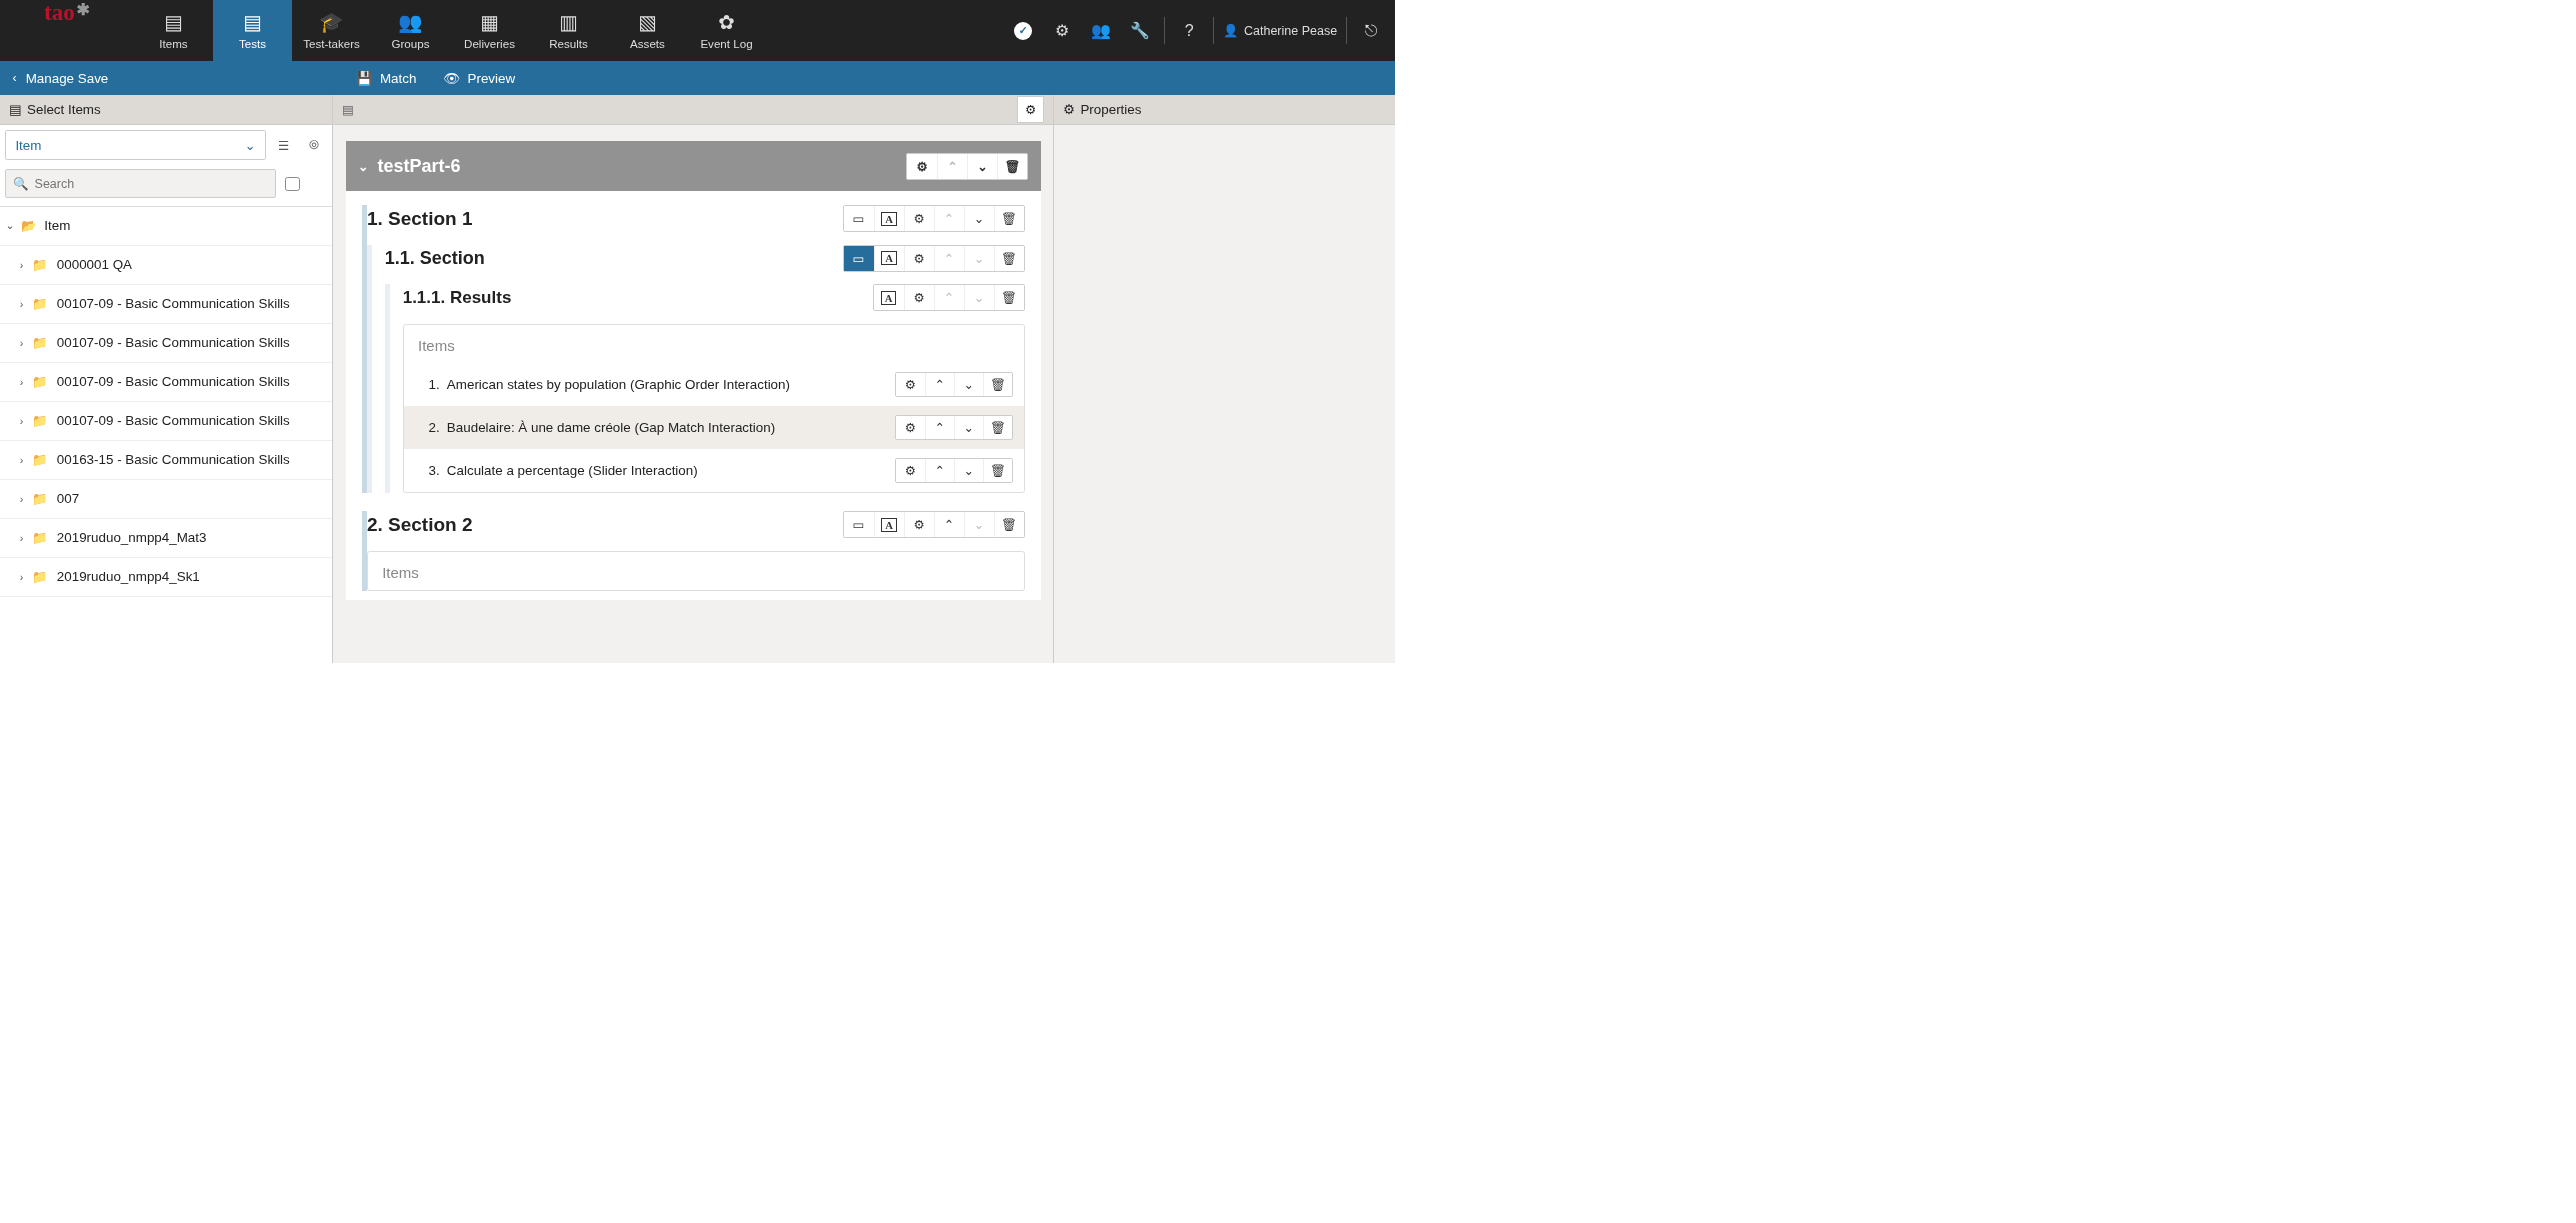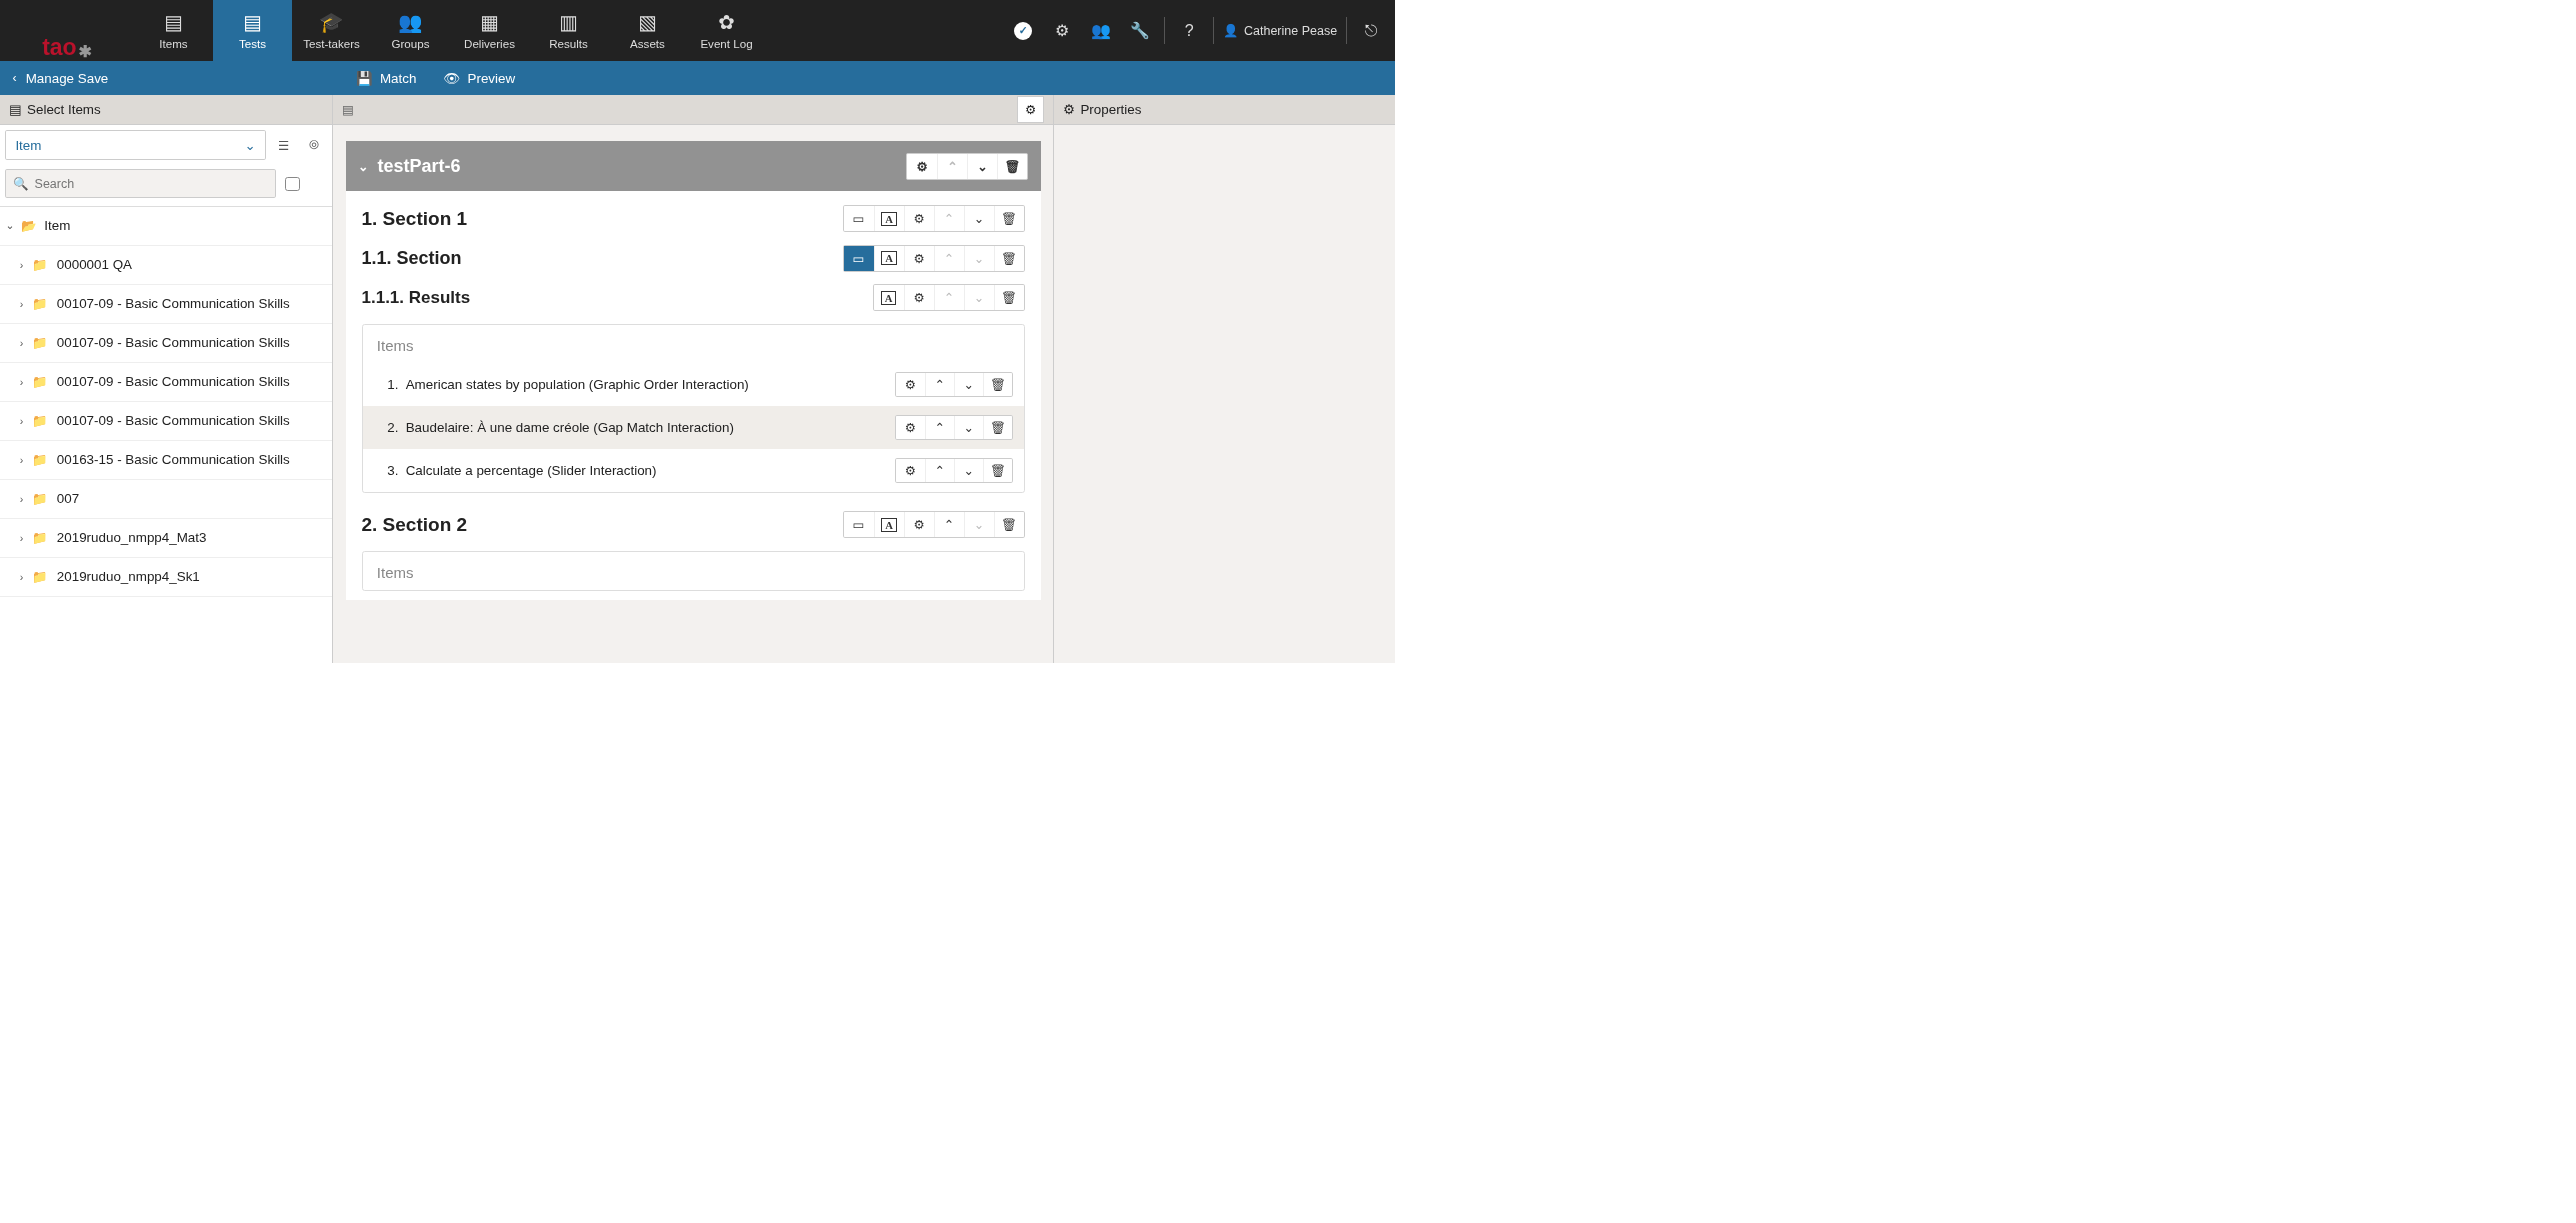--- a/index.html
+++ b/index.html
@@ -1,20 +1,20 @@
 <!DOCTYPE html>
 <html style="font-size:14.3px"><head>
 <meta charset="utf-8">
 <style>
 * { box-sizing: border-box; margin: 0; padding: 0; }
 body { font-family: -apple-system, BlinkMacSystemFont, "Segoe UI", Arial, sans-serif; font-size: 12.5px; color: #222; background: #fff; overflow: hidden; }
 
 
 .topbar { height: 61px; background: #222; display: flex; align-items: stretch; color: #ddd; }
-.logo { width: 134px; display: flex; align-items: flex-end; justify-content: center; font-size: 23px; font-weight: bold; color: #ba122b; }
+.logo { width: 134px; display: flex; align-items: flex-start; justify-content: center; font-size: 23px; font-weight: bold; color: #ba122b; font-family: Liberation Serif, serif; }
 .logo-deco { color: #999; font-size: 16px; margin-left: 1.8px; }
 .nav-tabs { display: flex; }
 .nav-tab { width: 79px; display: flex; flex-direction: column; align-items: center; justify-content: center; gap: 3.6px; font-size: 11.6px; cursor: pointer; }
 .nav-tab.active { background: #266d9c; color: #fff; }
 .nav-tab-icon { font-size: 19.7px; }
 .nav-right { margin-left: auto; display: flex; align-items: center; padding-right: 9px; gap: 9px; }
 .nav-ricon { width: 30px; height: 30px; display: flex; align-items: center; justify-content: center; font-size: 16px; cursor: pointer; }
 .nav-sep { width: 0.9px; height: 27px; background: #555; }
 .check-circle { width: 18px; height: 18px; border-radius: 50%; background: #fff; color: #266d9c; display: flex; align-items: center; justify-content: center; font-size: 10.7px; font-weight: bold; }
 .user { display: flex; align-items: center; gap: 5.4px; cursor: pointer; }
@@ -62,21 +62,21 @@
 .section-title { font-size: 19px; font-weight: bold; flex: 1; }
 .section-title.l2 { font-size: 18px; }
 .section-title.l3 { font-size: 17px; }
 .toolbar { display: flex; border: 0.9px solid #ccc; border-radius: 1.8px; background: #fff; height: 27px; }
 .toolbar.hdr { margin-left: auto; }
 .tb-btn { width: 30px; display: flex; align-items: center; justify-content: center; border-left: 0.9px solid #eee; cursor: pointer; color: #333; font-size: 12.5px; }
 .tb-btn:first-child { border-left: none; }
 .tb-btn.active { background: #266d9c; color: #fff; }
 .tb-btn .A { font-family: Georgia, serif; font-weight: bold; border: 0.9px solid #333; padding: 0 2.7px; font-size: 10.7px; }
 
-.nest { display: flex; flex-direction: column; }
+.nest { display: flex; }
 .nest-bar { width: 5.4px; background: #e8eef3; margin-right: 12.5px; }
 .nest-content { flex: 1; }
 
 .items-box { border: 0.9px solid #ddd; border-radius: 2.7px; margin-top: 9px; }
 .items-hdr { padding: 12.5px 14.3px 9px 14.3px; font-size: 15px; color: #888; }
 .item-row { display: flex; align-items: center; padding: 9px 10.7px 9px 18px; font-size: 13.4px; }
 .item-row.highlight { background: #f0ede9; }
 .item-num { width: 18px; text-align: right; margin-right: 7.2px; }
 .item-label { flex: 1; }
 .item-toolbar { display: flex; border: 0.9px solid #ccc; border-radius: 1.8px; background: #fff; height: 25px; }

